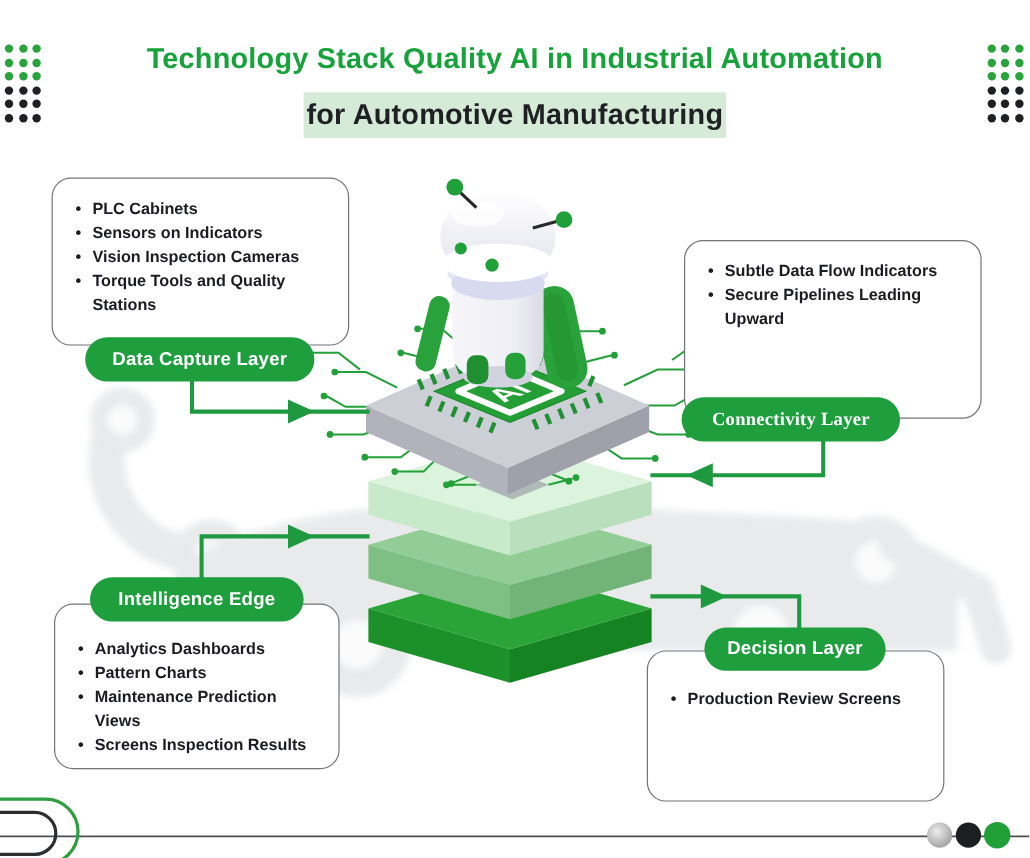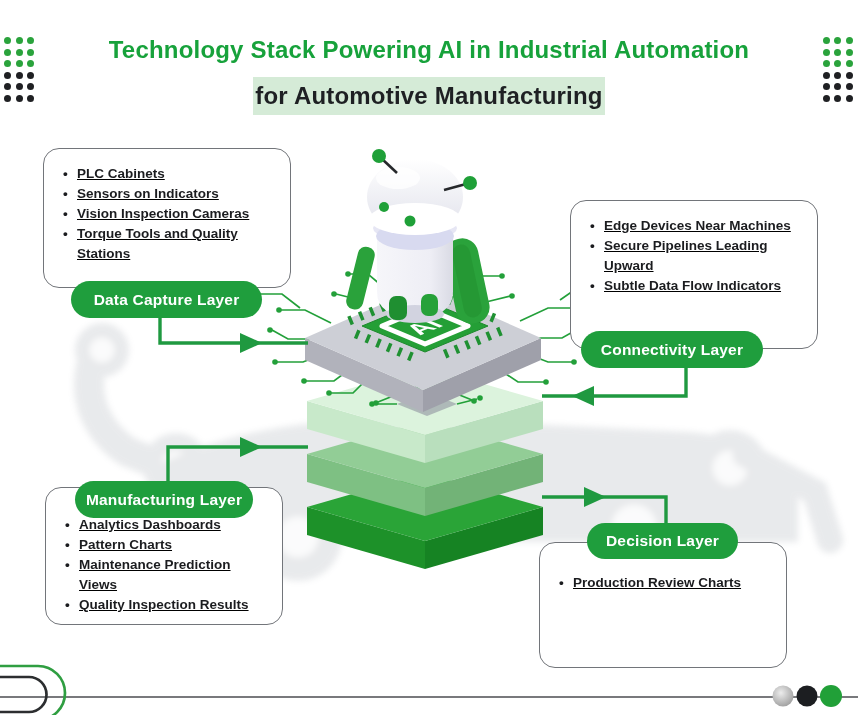--- a/index.html
+++ b/index.html
@@ -9,33 +9,33 @@
   .title{position:absolute;top:36px;left:0;width:100%;text-align:center;
          font-size:24px;font-weight:700;color:var(--title-green,#17a23b);z-index:3;letter-spacing:.2px;}
   .subtitle-wrap{position:absolute;top:77px;left:0;width:100%;text-align:center;z-index:3;}
   .subtitle{display:inline-block;background:var(--highlight-bg,#d5ebd7);color:#1e2023;
             font-size:24px;font-weight:700;padding:5px 2px;letter-spacing:.2px;}
   .dots{position:absolute;display:grid;grid-template-columns:repeat(3,7px);gap:4.6px;z-index:3;}
   .dots.tl{left:4px;top:37px;}
   .dots.tr{right:5px;top:37px;}
   .dot{width:7px;height:7px;border-radius:50%;}
   .callout{position:absolute;background:#fff;border:1.4px solid #72757a;border-radius:16px;
-           z-index:4;box-sizing:border-box;padding:15px 14px 10px 18px;text-decoration:underline;}
+           z-index:4;box-sizing:border-box;padding:15px 14px 10px 18px;}
   .callout ul{list-style:none;margin:0;padding:0;font-size:13.5px;font-weight:700;
               color:#1b1c1f;line-height:20px;}
   .callout li{position:relative;padding-left:15px;}
   .callout li::before{content:"\2022";position:absolute;left:1px;}
   .pill{position:absolute;display:flex;align-items:center;justify-content:center;
         background:var(--pill-green,#1f9e3d);color:#fff;font-weight:700;font-size:15.5px;
         border-radius:999px;z-index:5;letter-spacing:.2px;white-space:nowrap;}
   #co1{left:43px;top:148px;width:248px;height:140px;}
   #p1{left:71px;top:281px;width:191px;height:37px;}
   #co2{left:570px;top:200px;width:248px;height:149px;}
-  #p2{left:581px;top:331px;width:182px;height:37px;}
-  #co3{left:45px;top:487px;width:238px;height:138px;padding-top:27px;}
+  #p2{left:568px;top:331px;width:182px;height:37px;font-family:Liberation Serif, serif;}
+  #co3{left:45px;top:503px;width:238px;height:138px;padding-top:27px;}
   #p3{left:75px;top:481px;width:178px;height:37px;}
   #co4{left:539px;top:542px;width:248px;height:126px;padding-top:30px;}
   #p4{left:587px;top:523px;width:151px;height:36px;}
 </style>
 </head>
 <body>
 
 <div class="canvas">
 
   <svg class="scene" width="858" height="715" viewBox="0 0 858 715">
@@ -230,54 +230,53 @@
       <span class="dot" style="background: rgb(31, 32, 35);"></span>
       <span class="dot" style="background: rgb(31, 32, 35);"></span>
       <span class="dot" style="background: rgb(31, 32, 35);"></span>
       <span class="dot" style="background: rgb(31, 32, 35);"></span>
       <span class="dot" style="background: rgb(31, 32, 35);"></span>
       <span class="dot" style="background: rgb(31, 32, 35);"></span>
       <span class="dot" style="background: rgb(31, 32, 35);"></span>
       <span class="dot" style="background: rgb(31, 32, 35);"></span>
     </div>
 
-  <div class="title">Technology Stack Powering AI in Industrial Automation</div>
+  <div class="title">Technology Stack Quality AI in Industrial Automation</div>
   <div class="subtitle-wrap">
     <span class="subtitle">for Automotive Manufacturing</span>
   </div>
 
   <div class="callout" id="co1">
     <ul>
       <li>PLC Cabinets</li>
       <li>Sensors on Indicators</li>
       <li>Vision Inspection Cameras</li>
       <li>Torque Tools and Quality Stations</li>
     </ul>
   </div>
   <div class="pill" id="p1">Data Capture Layer</div>
 
   <div class="callout" id="co2">
     <ul>
-      <li>Edge Devices Near Machines</li>
+      <li>Subtle Data Flow Indicators</li>
       <li>Secure Pipelines Leading Upward</li>
-      <li>Subtle Data Flow Indicators</li>
     </ul>
   </div>
   <div class="pill" id="p2">Connectivity Layer</div>
 
   <div class="callout" id="co3">
     <ul>
       <li>Analytics Dashboards</li>
       <li>Pattern Charts</li>
       <li>Maintenance Prediction Views</li>
-      <li>Quality Inspection Results</li>
-    </ul>
-  </div>
-  <div class="pill" id="p3">Manufacturing Layer</div>
+      <li>Screens Inspection Results</li>
+    </ul>
+  </div>
+  <div class="pill" id="p3">Intelligence Edge</div>
 
   <div class="callout" id="co4">
     <ul>
-      <li>Production Review Charts</li>
+      <li>Production Review Screens</li>
     </ul>
   </div>
   <div class="pill" id="p4">Decision Layer</div>
 
 </div>
 
 </body></html>

